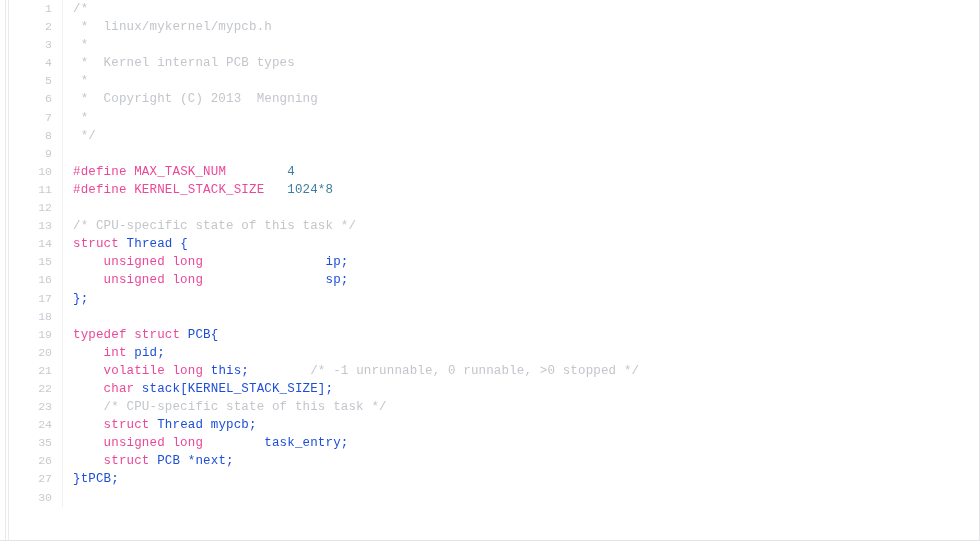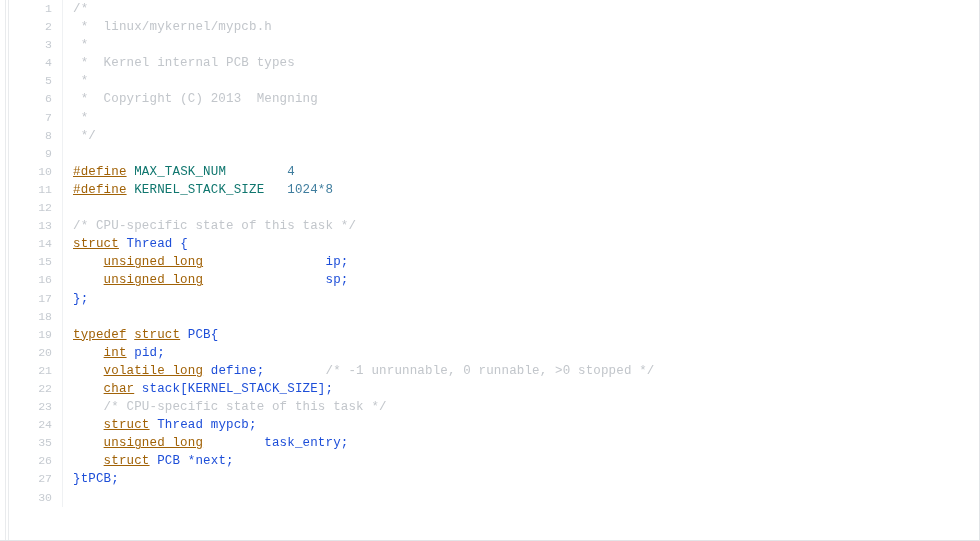--- a/index.html
+++ b/index.html
@@ -66,24 +66,24 @@
     font-size: 12.5px;
     line-height: 18.1px;
     color: #444d56;
     white-space: pre;
     font-family: "Liberation Mono", "DejaVu Sans Mono", monospace;
     letter-spacing: 0.15px;
   }
 
   
   .tok-plain   { color: #1d4ed8; }
-  .tok-keyword { color: #a16207; text-decoration: underline; }
+  .tok-keyword { color: #ec4899; }
   .tok-comment { color: #c2c6cb; }
   .tok-number  { color: #3f7d9e; }
-  .tok-macro   { color: #0f766e; }
+  .tok-macro   { color: #ec4899; }
 </style>
 </head>
 <body>
 
 <div id="code-viewer">
   <div class="edge-rule r1"></div>
   <div class="edge-rule r2"></div>
   <table class="code-table">
     <tbody id="code-body">
         <tr class="code-row">
@@ -161,21 +161,21 @@
         <tr class="code-row">
           <td class="line-number">19</td>
           <td class="line-content"><span class="tok-keyword">typedef</span><span class="tok-plain"> </span><span class="tok-keyword">struct</span><span class="tok-plain"> PCB{</span></td>
         </tr>
         <tr class="code-row">
           <td class="line-number">20</td>
           <td class="line-content"><span class="tok-plain">    </span><span class="tok-keyword">int</span><span class="tok-plain"> pid;</span></td>
         </tr>
         <tr class="code-row">
           <td class="line-number">21</td>
-          <td class="line-content"><span class="tok-plain">    </span><span class="tok-keyword">volatile long</span><span class="tok-plain"> define;</span><span class="tok-plain">        </span><span class="tok-comment">/* -1 unrunnable, 0 runnable, &gt;0 stopped */</span></td>
+          <td class="line-content"><span class="tok-plain">    </span><span class="tok-keyword">volatile long</span><span class="tok-plain"> this;</span><span class="tok-plain">        </span><span class="tok-comment">/* -1 unrunnable, 0 runnable, &gt;0 stopped */</span></td>
         </tr>
         <tr class="code-row">
           <td class="line-number">22</td>
           <td class="line-content"><span class="tok-plain">    </span><span class="tok-keyword">char</span><span class="tok-plain"> stack[KERNEL_STACK_SIZE];</span></td>
         </tr>
         <tr class="code-row">
           <td class="line-number">23</td>
           <td class="line-content"><span class="tok-plain">    </span><span class="tok-comment">/* CPU-specific state of this task */</span></td>
         </tr>
         <tr class="code-row">

